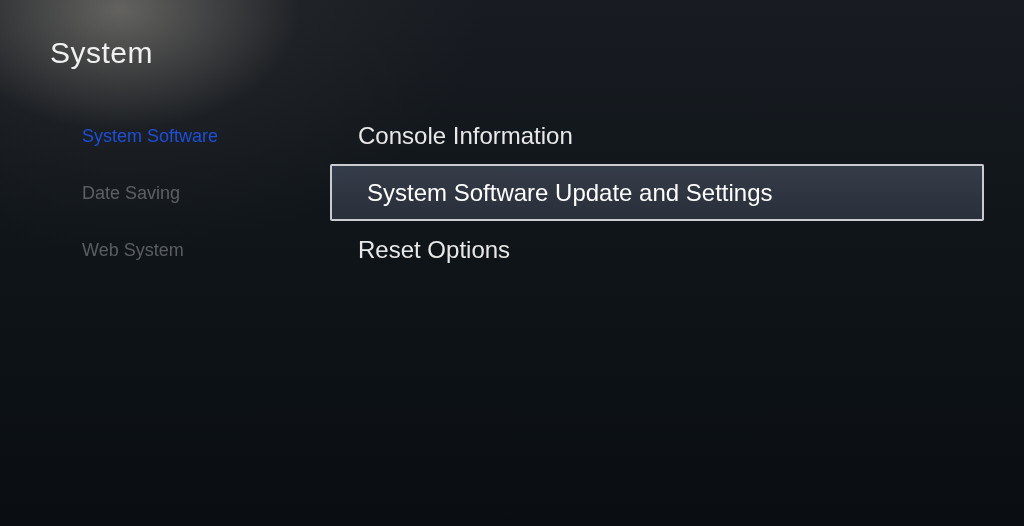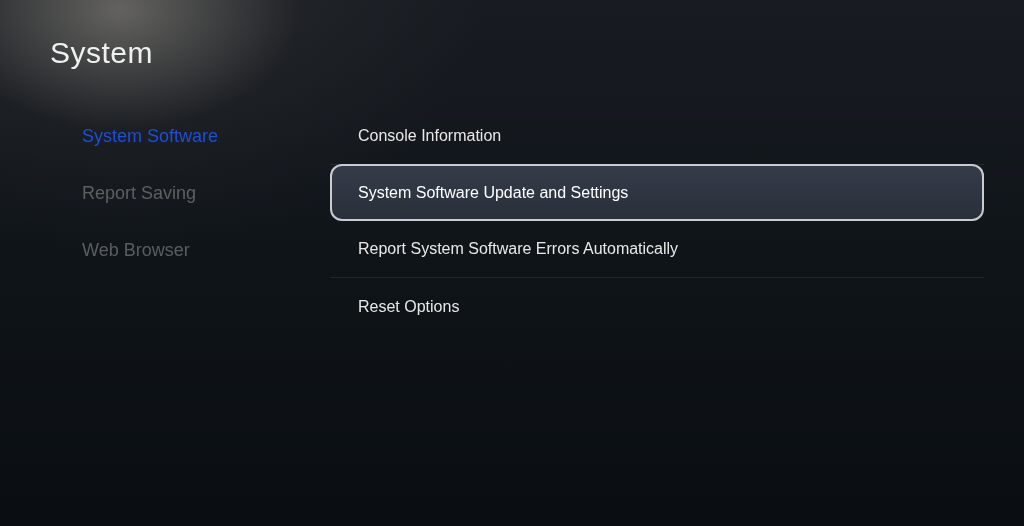--- a/index.html
+++ b/index.html
@@ -56,65 +56,62 @@
     .main {
       flex: 1;
       padding-top: 8px;
       padding-right: 40px;
     }
     .main-item {
       height: 57px;
       display: flex;
       align-items: center;
       padding-left: 28px;
-      font-size: 16px;
+      font-size: 24px;
       font-weight: 300;
       color: #e8e8e8;
       border-bottom: 1px solid rgba(255, 255, 255, 0.08);
       cursor: pointer;
     }
     .main-item.selected {
       background: linear-gradient(180deg, rgba(82, 92, 110, 0.55), rgba(62, 70, 85, 0.55));
       border: 2px solid rgba(230, 230, 235, 0.85);
-      border-radius: 12px;
+      border-radius: 2px;
       color: #ffffff;
-      padding-left: 26px;
+      padding-left: 35px;
       height: 57px;
       margin-top: -1px;
       align-items: center;
     }
     .main-item:last-child {
       border-bottom: none;
     }
   </style>
 </head>
 <body>
 
 <div class="page-title">System</div>
 
 <div class="content">
   <div class="sidebar">
     <div class="sidebar-item active">
       <span>System Software</span>
     </div>
     <div class="sidebar-item">
-      <span>Report Saving</span>
+      <span>Date Saving</span>
     </div>
     <div class="sidebar-item">
-      <span>Web Browser</span>
+      <span>Web System</span>
     </div>
   </div>
 
   <div class="main">
     <div class="main-item">
       <span>Console Information</span>
     </div>
     <div class="main-item selected">
       <span>System Software Update and Settings</span>
     </div>
     <div class="main-item">
-      <span>Report System Software Errors Automatically</span>
-    </div>
-    <div class="main-item">
       <span>Reset Options</span>
     </div>
   </div>
 </div>
 
 </body></html>

